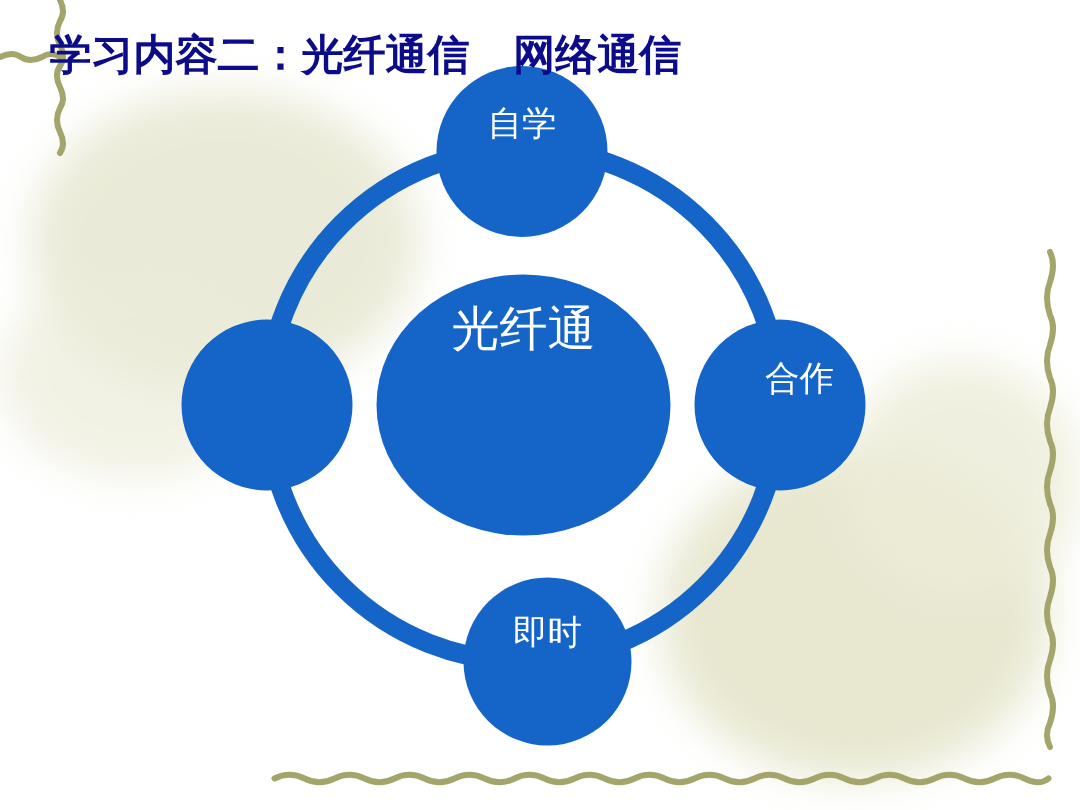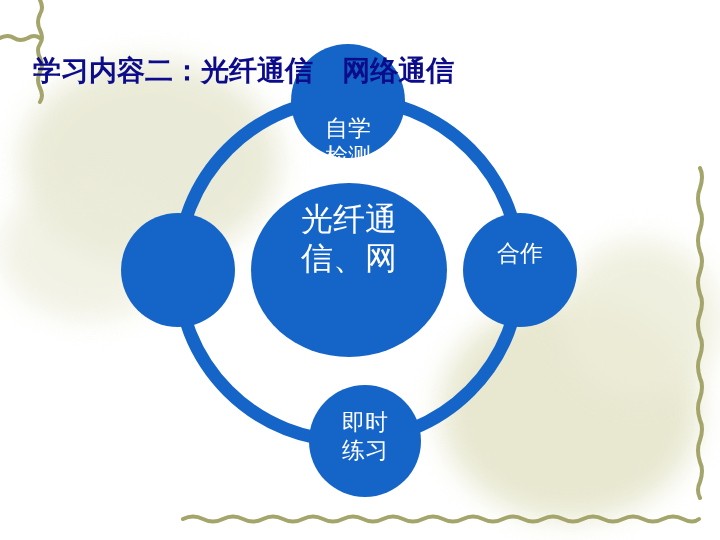--- a/index.html
+++ b/index.html
@@ -8,21 +8,20 @@
     background: #ffffff;
     font-family: "DejaVu Sans", sans-serif;
   }
   .bg-blob { position: absolute; border-radius: 50%; filter: blur(14px); }
   .title {
     position: absolute; left: 33px; top: 18px;
     font-size: 28px; font-weight: bold; color: #0c0c8a;
     letter-spacing: 0px; white-space: pre;
     font-family: "DejaVu Sans", sans-serif;
     z-index: 3;
-    margin-top: 34px;
   }
   svg.diagram { position: absolute; left: 0; top: 0; z-index: 2; }
   .node-label {
     position: absolute; color: #ffffff; text-align: center;
     z-index: 4; line-height: 1.2;
     font-family: "DejaVu Sans", sans-serif;
   }
   .small { font-size: 23px; width: 110px; }
   .center { font-size: 32px; width: 180px; line-height: 1.22; }
   svg.border { position: absolute; left: 0; top: 0; z-index: 1; }
@@ -54,28 +53,25 @@
   <ellipse cx="349" cy="270" rx="171" ry="171" fill="none" stroke="#1565c8" stroke-width="13"></ellipse>
   <ellipse cx="349" cy="270" rx="98" ry="87" fill="#1565c8"></ellipse>
   <circle cx="348" cy="101" r="57" fill="#1565c8"></circle>
   <circle cx="520" cy="270" r="57" fill="#1565c8"></circle>
   <circle cx="365" cy="441" r="56" fill="#1565c8"></circle>
   <circle cx="178" cy="270" r="57" fill="#1565c8"></circle>
 </svg>
 
 <div class="node-label center" style="left:259px;top:200px;">
   <div>光纤通</div>
-  <div>信、网</div>
 </div>
 
-<div class="node-label small" style="left:293px;top:70px;margin-top:45px;">
+<div class="node-label small" style="left:293px;top:70px;">
   <div>自学</div>
-  <div>检测</div>
 </div>
-<div class="node-label small" style="left:465px;top:240px;">
+<div class="node-label small" style="left:478px;top:240px;">
   <div>合作</div>
 </div>
 <div class="node-label small" style="left:310px;top:409px;text-align:center;">
   <div>即时</div>
-  <div>练习</div>
 </div>
 <div class="node-label small" style="left:123px;top:240px;">
 </div>
 
 </body></html>

